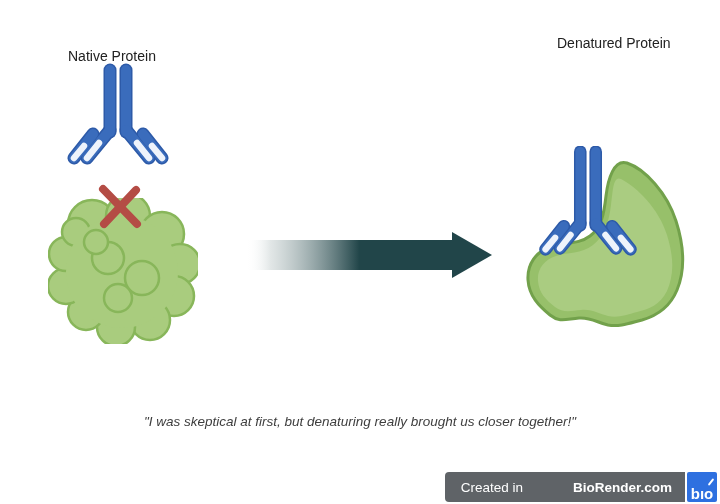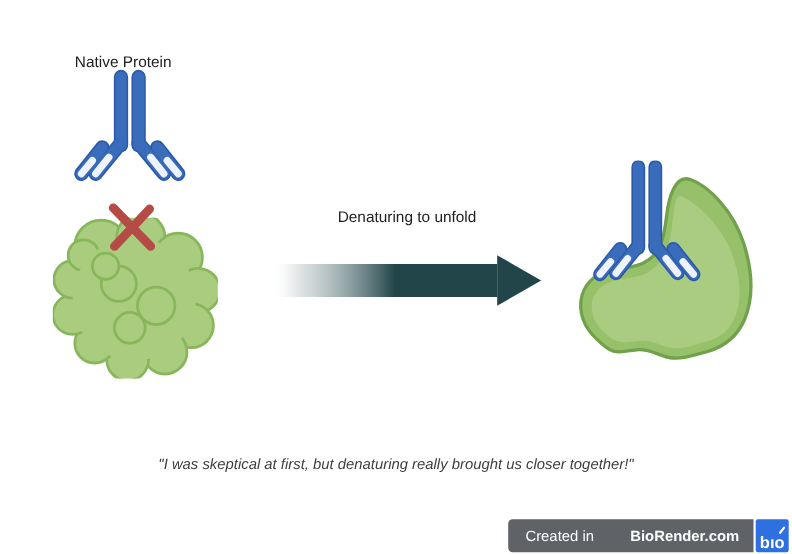--- a/index.html
+++ b/index.html
@@ -40,21 +40,21 @@
     font-size: 13.5px; color: #3d3d3d; white-space: nowrap;
   }
 
   .badge {
     position: absolute; right: 3px; bottom: 2px; height: 30px;
     display: flex; align-items: stretch;
   }
   .badge-left {
     background: var(--badge-grey);
     border-radius: 4px 0 0 4px;
-    display: flex; align-items: center; gap: 5px;
+    display: flex; align-items: center; gap: 22px;
     padding: 0 13px 0 16px;
     color: #ffffff; font-size: 13.5px; white-space: nowrap;
   }
   .badge-left .brand { font-weight: bold; padding-left: 28px; }
   .badge-logo {
     background: var(--badge-blue);
     width: 30px; margin-left: 2px; border-radius: 2px;
     display: flex; align-items: flex-end; justify-content: center;
     color: #ffffff; font-weight: bold; font-size: 15px;
     position: relative;
@@ -76,20 +76,21 @@
   .x-stroke  { stroke: var(--cross-red); stroke-width: 8; stroke-linecap: round; fill: none; }
   .arrow-head{ fill: var(--arrow-teal); }
 </style>
 </head>
 <body>
 
 <div class="canvas">
 
   <div class="label label-native">Native Protein</div>
 
+  <div class="label label-denatured">Denatured Protein</div>
 
   <svg class="antibody-left" viewBox="0 0 104 106">
     <g class="ab-out" stroke-width="13">
       <path d="M44,8 L44,70"></path>
         <path d="M60,8 L60,70"></path>
       <path d="M44,68 L21,96"></path>
         <path d="M60,68 L83,96"></path>
       <path d="M27,72 L8,96"></path>
         <path d="M77,72 L96,96"></path>
     </g>
@@ -126,21 +127,20 @@
     <circle class="lump" cx="94" cy="80" r="17"></circle>
     <circle class="lump" cx="70" cy="100" r="14"></circle>
     <circle class="lump" cx="48" cy="44" r="12"></circle>
   </svg>
 
   <svg class="cross" viewBox="0 0 48 46">
     <path class="x-stroke" d="M7,5 L41,40"></path>
     <path class="x-stroke" d="M40,6 L8,40"></path>
   </svg>
 
-  <div class="arrow-label">Denaturing to unfold</div>
 
   <svg class="arrow" viewBox="0 0 252 56">
     <defs>
       <linearGradient id="arrowGrad" x1="0" y1="0" x2="1" y2="0">
         <stop offset="0" stop-color="#ffffff" stop-opacity="0"></stop>
         <stop offset="0.12" stop-color="#c9d2d2" stop-opacity="0.55"></stop>
         <stop offset="0.55" stop-color="#214549"></stop>
         <stop offset="1" stop-color="#214549"></stop>
       </linearGradient>
     </defs>

